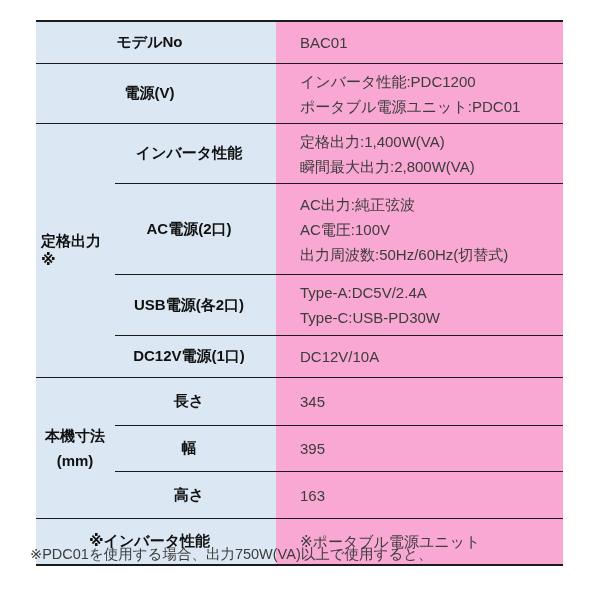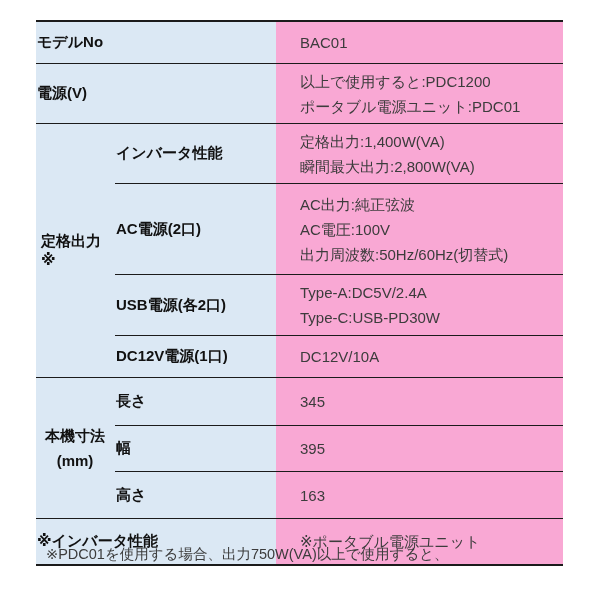--- a/index.html
+++ b/index.html
@@ -41,21 +41,21 @@
   tr.r1 td{border-top:2px solid var(--border,#1b1b1b);}
   tr.sec td{border-top:1.5px solid var(--border,#1b1b1b);}
   tr.inner td{border-top:1.5px solid var(--border,#1b1b1b);}
   tr.r10 td{border-bottom:2px solid var(--border,#1b1b1b);}
 
   
   td.lbl, td.sub, td.cat{
     background:var(--header_bg,#dbe8f4);
   }
   td.lbl, td.sub{
-    text-align:left;
+    text-align:center;
     padding-right:14px;
     font-weight:700;
     color:var(--label_text,#111111);
   }
   td.cat{
     text-align:left;
     padding-left:5px;
     font-weight:700;
     color:var(--label_text,#222222);
   }
@@ -69,21 +69,21 @@
     background:#f9a8d4;
     text-align:left;
     padding-left:24px;
     font-weight:400;
     color:var(--value_text,#3c3c3c);
     line-height:25px;
   }
 
   .footnote{
     position:absolute;
-    left:46px;top:540px;
+    left:30px;top:540px;
     width:550px;
     font-size:14.5px;
     line-height:28px;
     color:var(--value_text,#3c3c3c);
   }
 </style>
 </head>
 <body>
 
 <div class="canvas">
@@ -97,21 +97,21 @@
 
     <tbody>
         <tr class="r1">
       <td class="lbl" colspan="2">モデルNo</td>
       <td class="val">BAC01</td>
     </tr>
 
     <tr class="r2 sec">
       <td class="lbl" colspan="2">電源(V)</td>
       <td class="val">
-        <div>以上で使用すると:PDC1200</div>
+        <div>インバータ性能:PDC1200</div>
         <div>ポータブル電源ユニット:PDC01</div>
       </td>
     </tr>
 
     <tr class="r3 sec">
       <td class="cat" rowspan="4">定格出力※</td>
       <td class="sub">インバータ性能</td>
       <td class="val">
         <div>定格出力:1,400W(VA)</div>
         <div>瞬間最大出力:2,800W(VA)</div>

